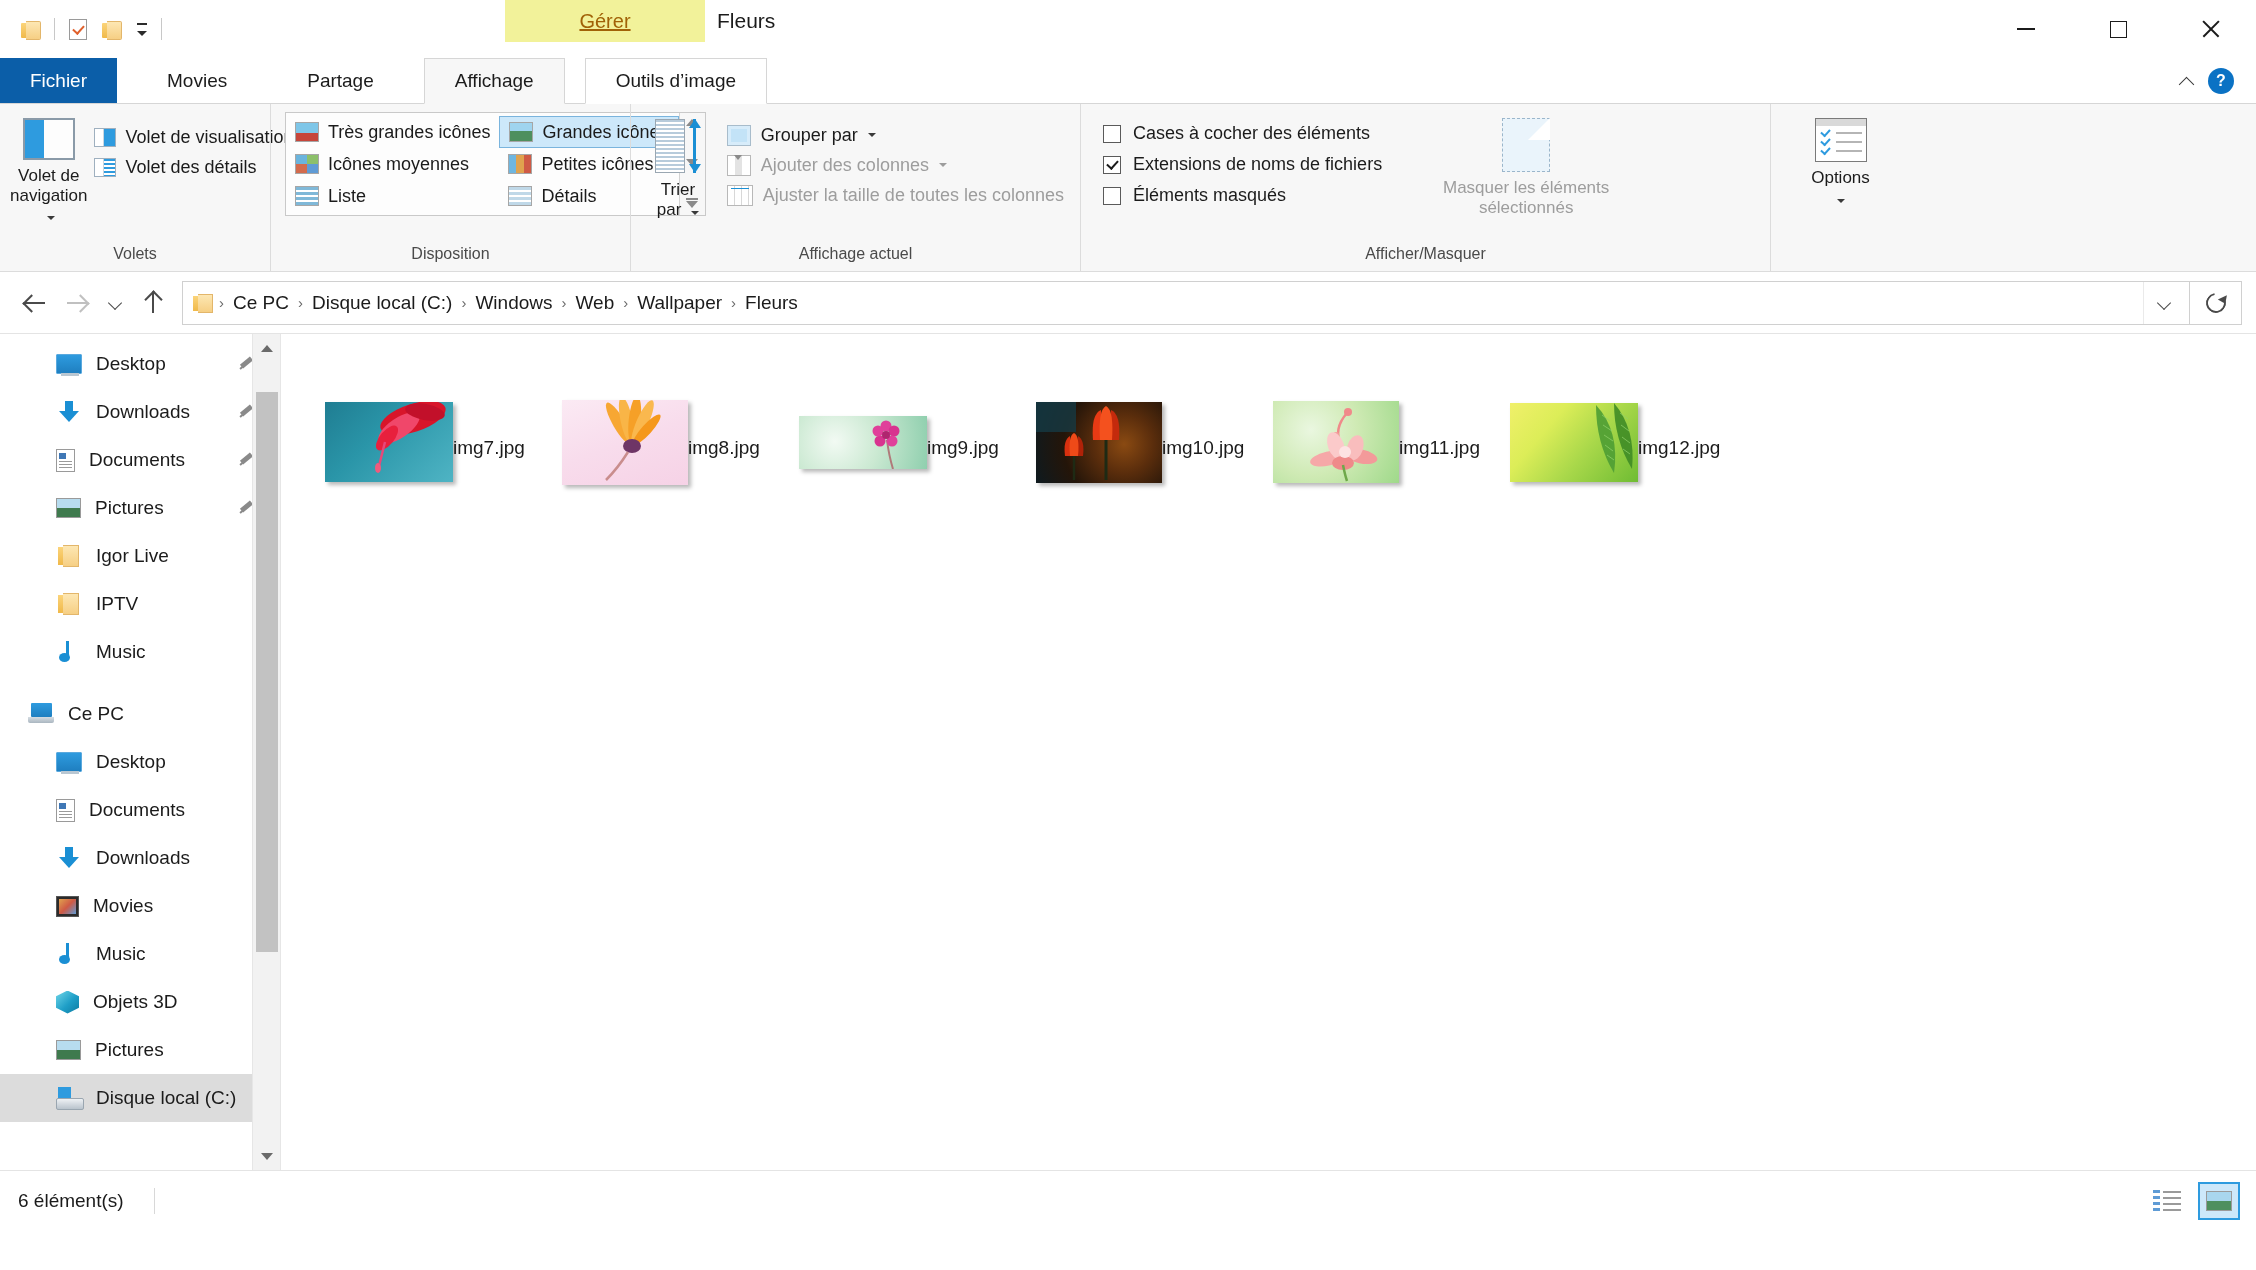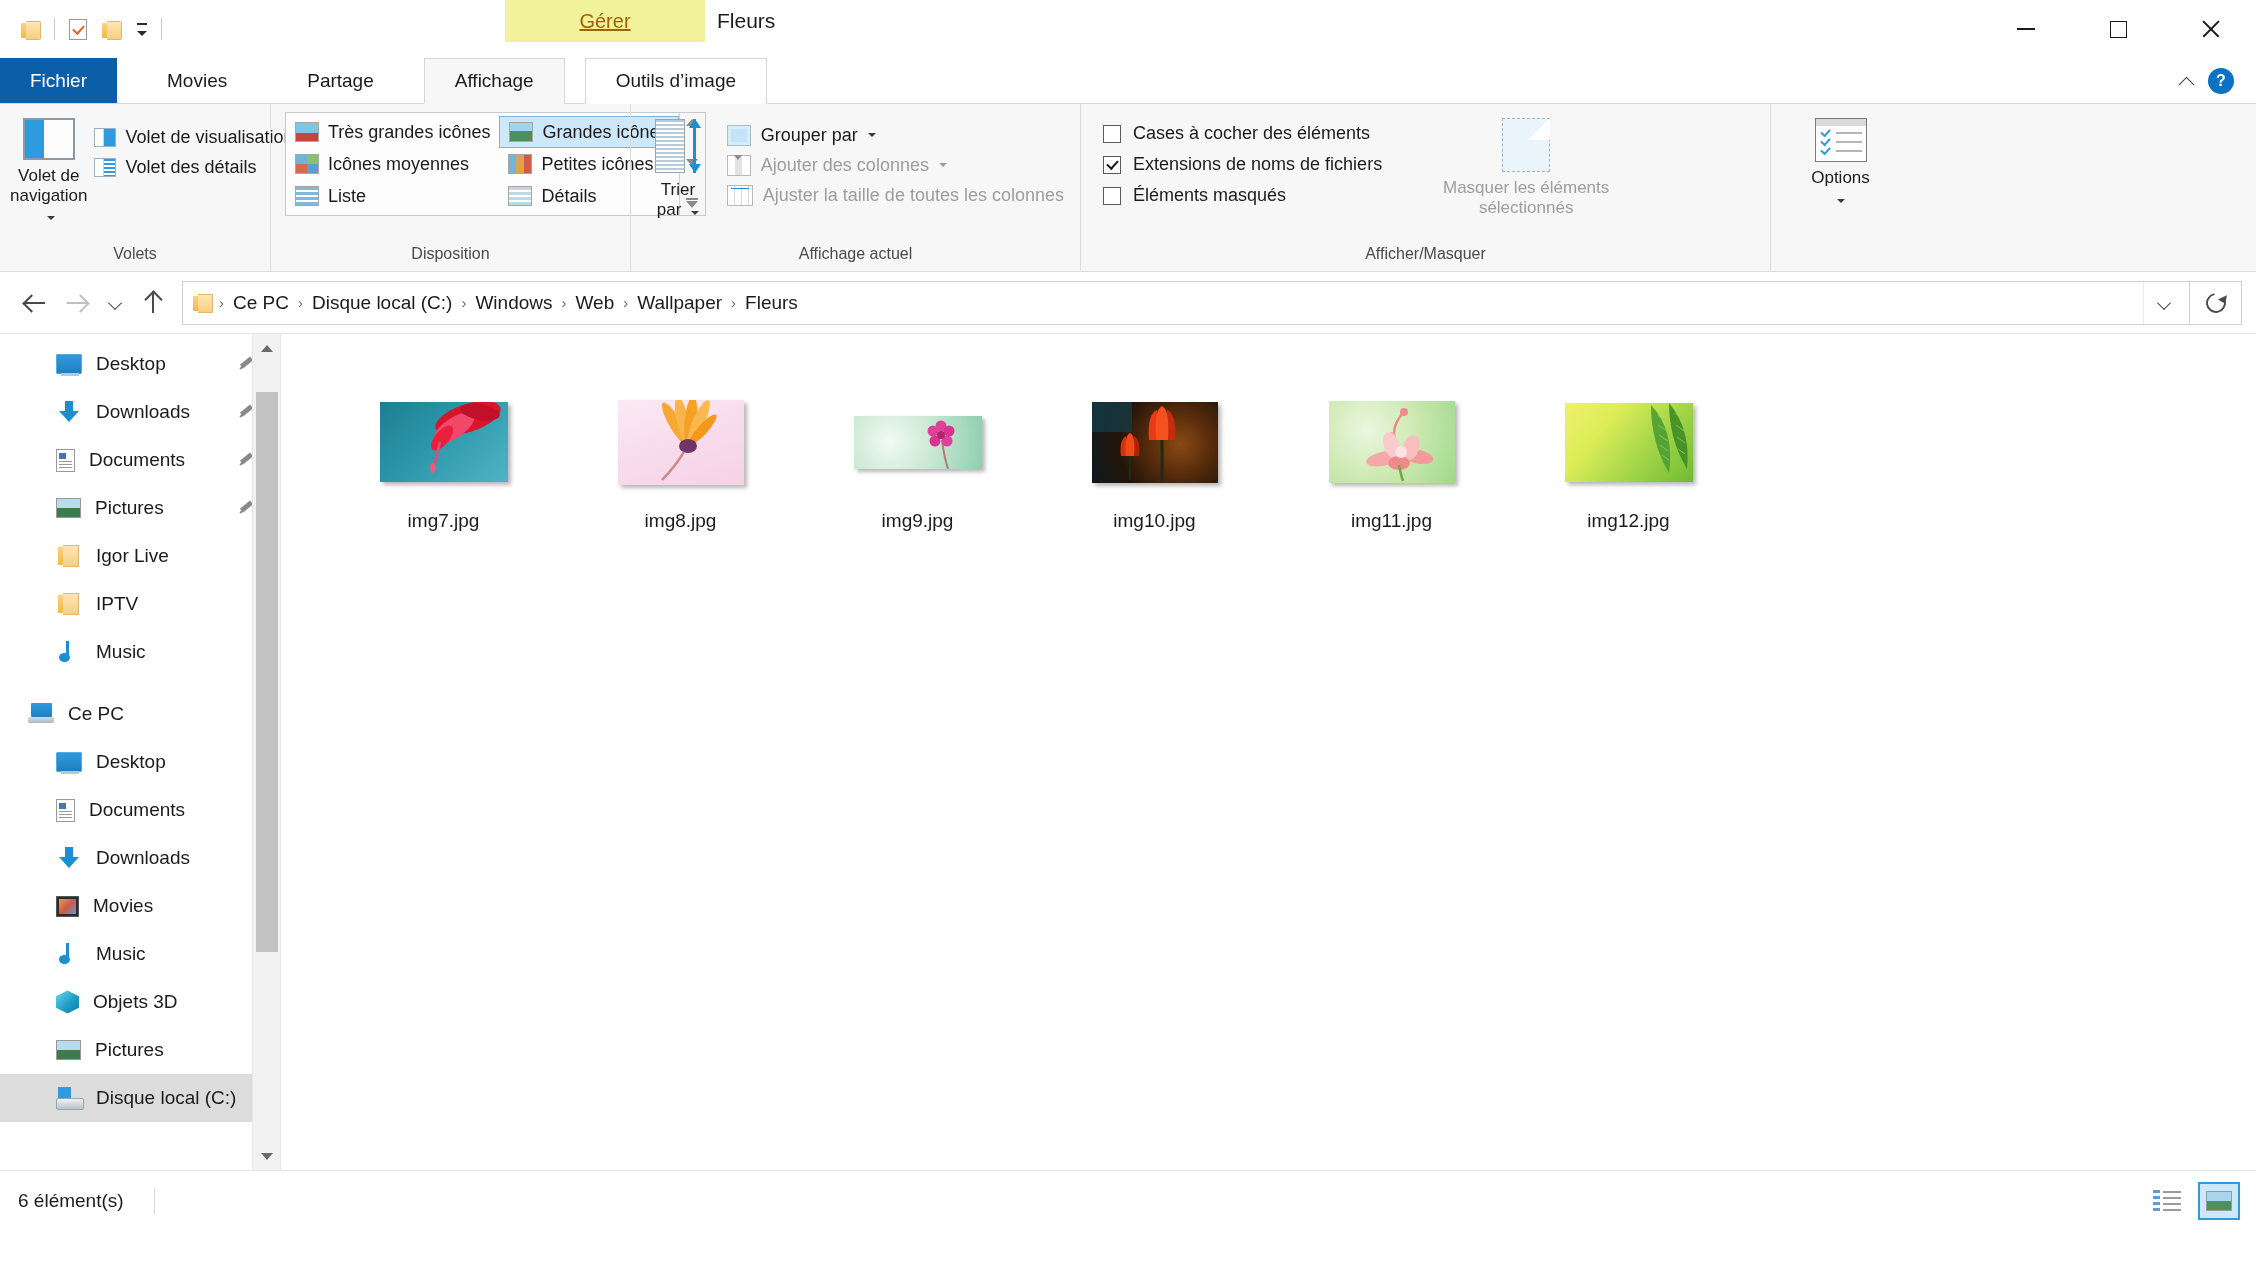--- a/index.html
+++ b/index.html
@@ -584,21 +584,21 @@
   .content {
     flex: 1 1 auto;
     background: #ffffff;
     position: relative;
     border-left: 1px solid #e6e6e6;
     padding: 48px 0 0 44px;
   }
   .filegrid { display: flex; flex-wrap: wrap; gap: 0; }
   .fileitem {
     width: 237px;
-    display: flex; flex-direction: column; align-items: center;
+    display: flex; flex-direction: row; align-items: center;
     padding: 4px 0;
     cursor: default;
   }
   .thumbwrap {
     height: 112px;
     display: flex; align-items: center; justify-content: center;
     margin-bottom: 12px;
   }
   .thumb {
     box-shadow: 3px 3px 4px rgba(0,0,0,0.28);

